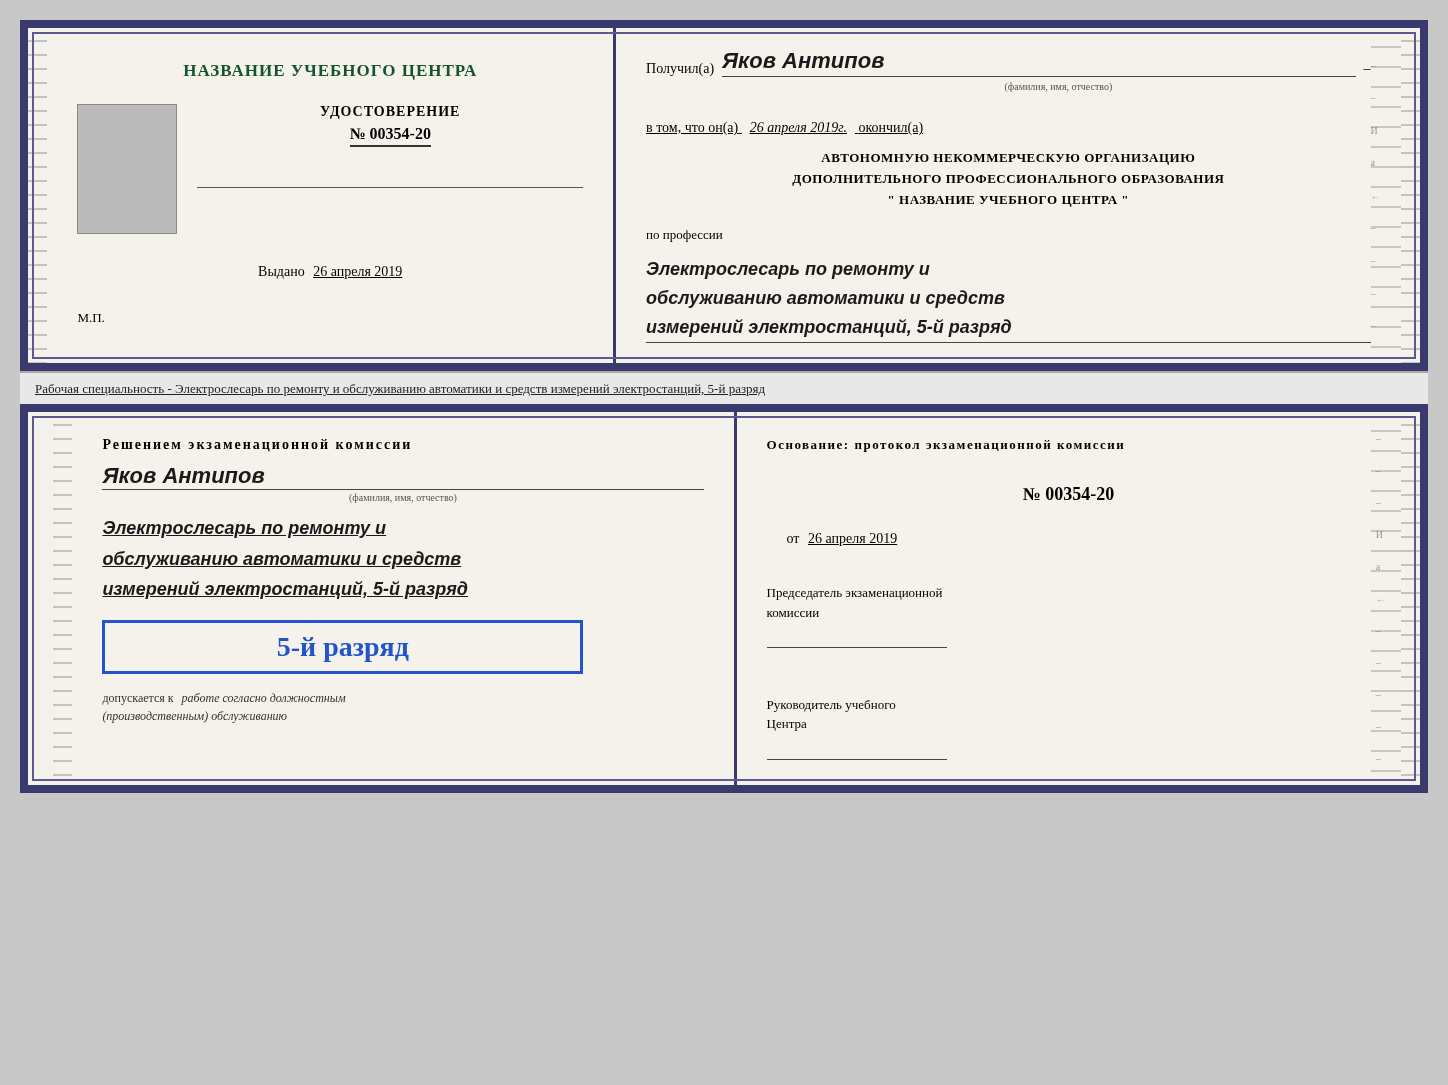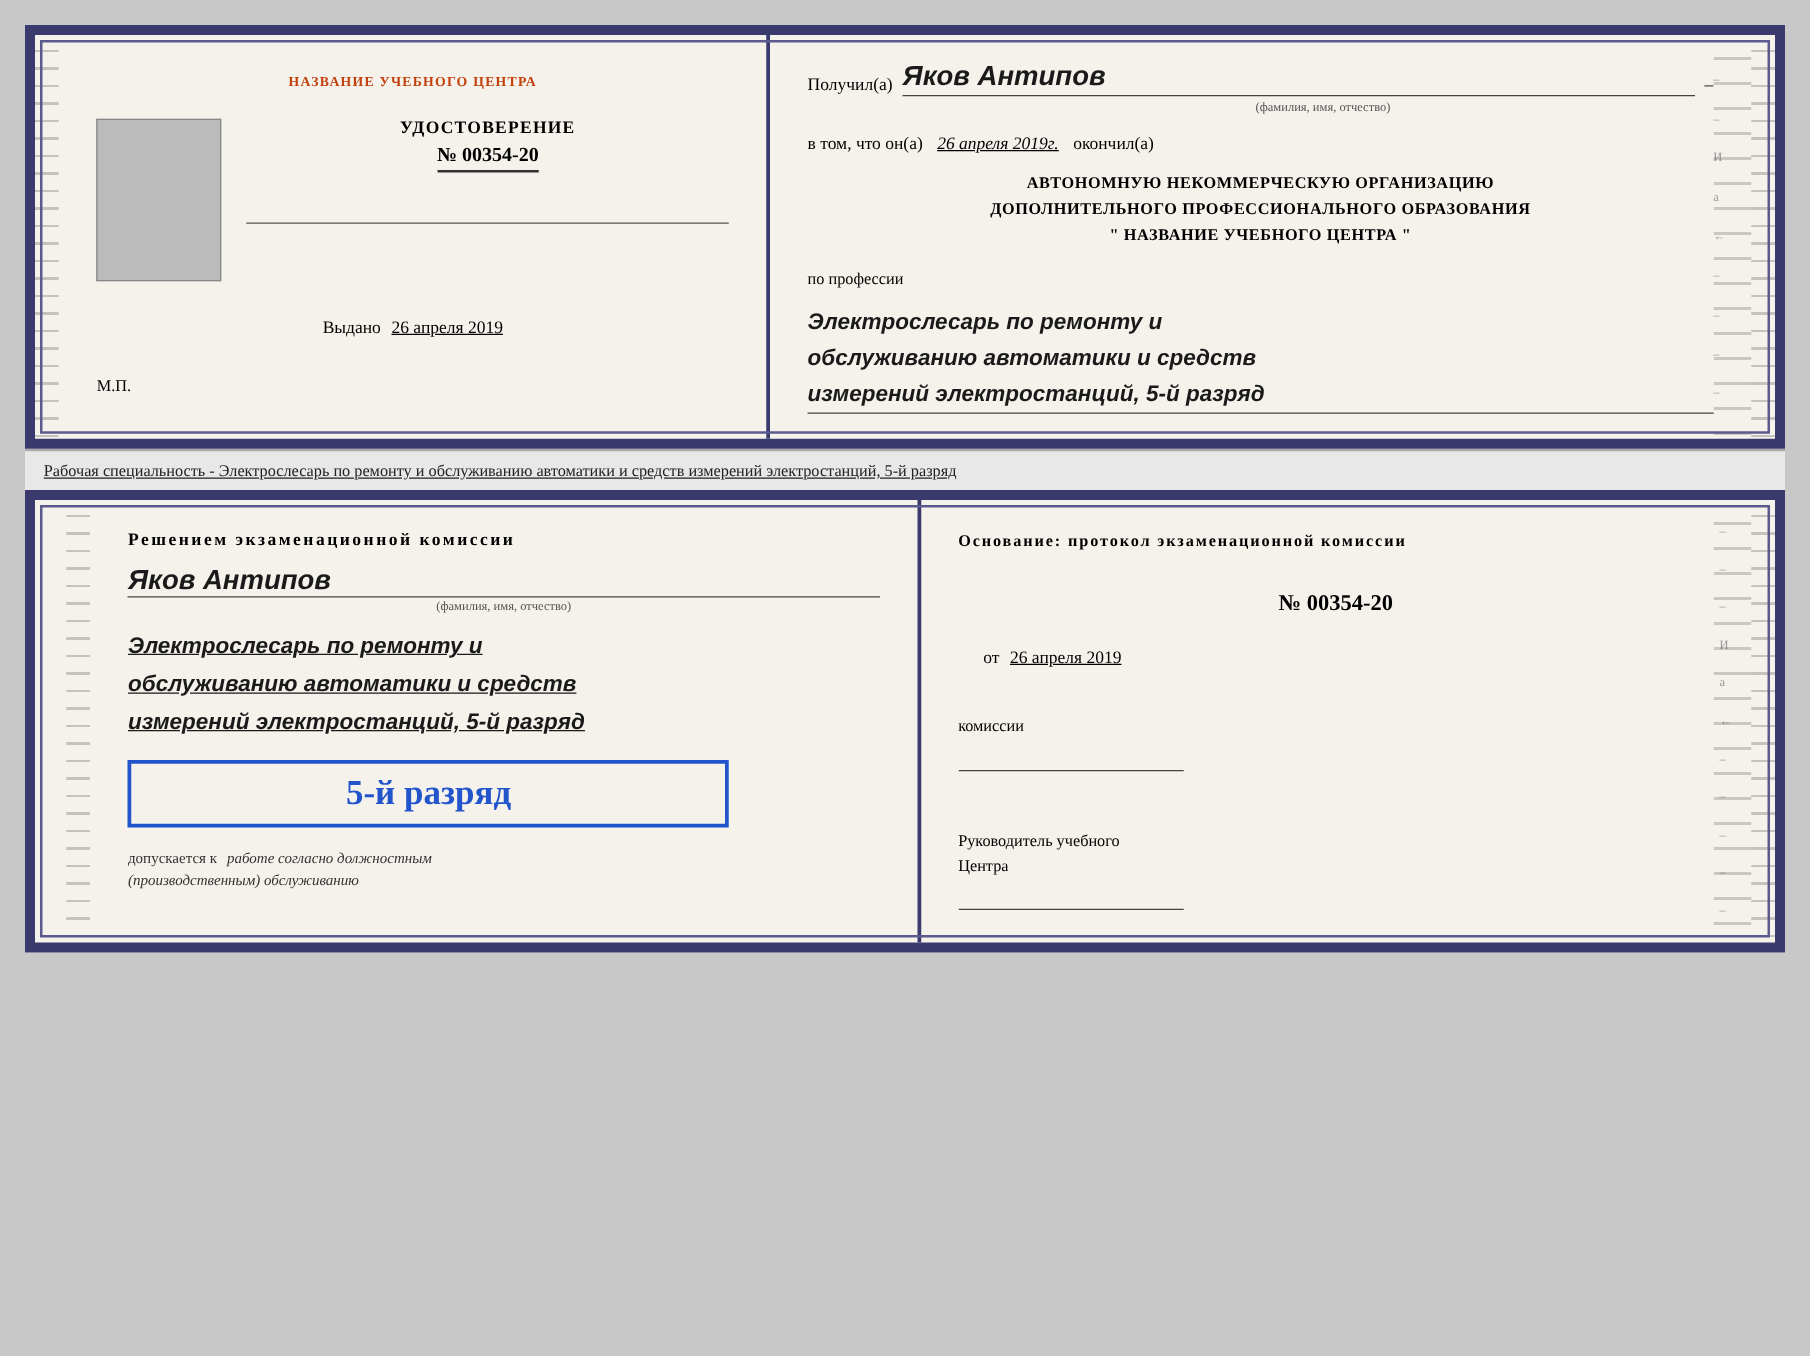--- a/index.html
+++ b/index.html
@@ -67,25 +67,25 @@
         transparent 0px,
         transparent 18px,
         #666 18px,
         #666 20px
       );
       opacity: 0.3;
     }
 
     .center-heading {
       text-align: center;
-      font-size: 11px;
+      font-size: 17px;
       font-weight: bold;
       letter-spacing: 1px;
       text-transform: uppercase;
-      color: #c2410c;
+      color: #14532d;
       line-height: 1.5;
     }
 
     .cert-photo {
       width: 100px;
       height: 130px;
       background: #bbb;
       border: 1px solid #888;
       align-self: flex-start;
     }
@@ -414,21 +414,21 @@
     </div>
 
     <div class="doc-right">
       <div class="recipient-line">
         <span style="font-size:14px;">Получил(а)</span>
         <span class="recipient-name">Яков Антипов</span>
         <span style="font-size:14px;">–</span>
       </div>
       <span class="small-caption" style="margin-top:-8px; margin-left:100px;">(фамилия, имя, отчество)</span>
 
-      <div style="font-size:14px; margin-top:4px;">
+      <div style="font-size:14px; margin-top:16px;text-decoration:underline;">
         <span>в том, что он(а)</span>
         <span class="underlined-val" style="margin-left:8px; margin-right:8px;">26 апреля 2019г.</span>
         <span>окончил(а)</span>
       </div>
 
       <div class="org-block">
         <div>АВТОНОМНУЮ НЕКОММЕРЧЕСКУЮ ОРГАНИЗАЦИЮ</div>
         <div>ДОПОЛНИТЕЛЬНОГО ПРОФЕССИОНАЛЬНОГО ОБРАЗОВАНИЯ</div>
         <div>"  НАЗВАНИЕ УЧЕБНОГО ЦЕНТРА  "</div>
       </div>
@@ -490,20 +490,21 @@
       <div class="foundation-text">Основание: протокол экзаменационной  комиссии</div>
 
       <div class="cert-number-big">№  00354-20</div>
 
       <div class="from-date">
         <span>от</span>
         <span style="margin-left:5px; text-decoration:underline;">26 апреля 2019</span>
       </div>
 
       <div class="chairman-label">
+        <div>Председатель экзаменационной</div>
         <div>комиссии</div>
         <div class="sig-line"></div>
       </div>
 
       <div class="director-label">
         <div>Руководитель учебного</div>
         <div>Центра</div>
         <div class="sig-line"></div>
       </div>
 

